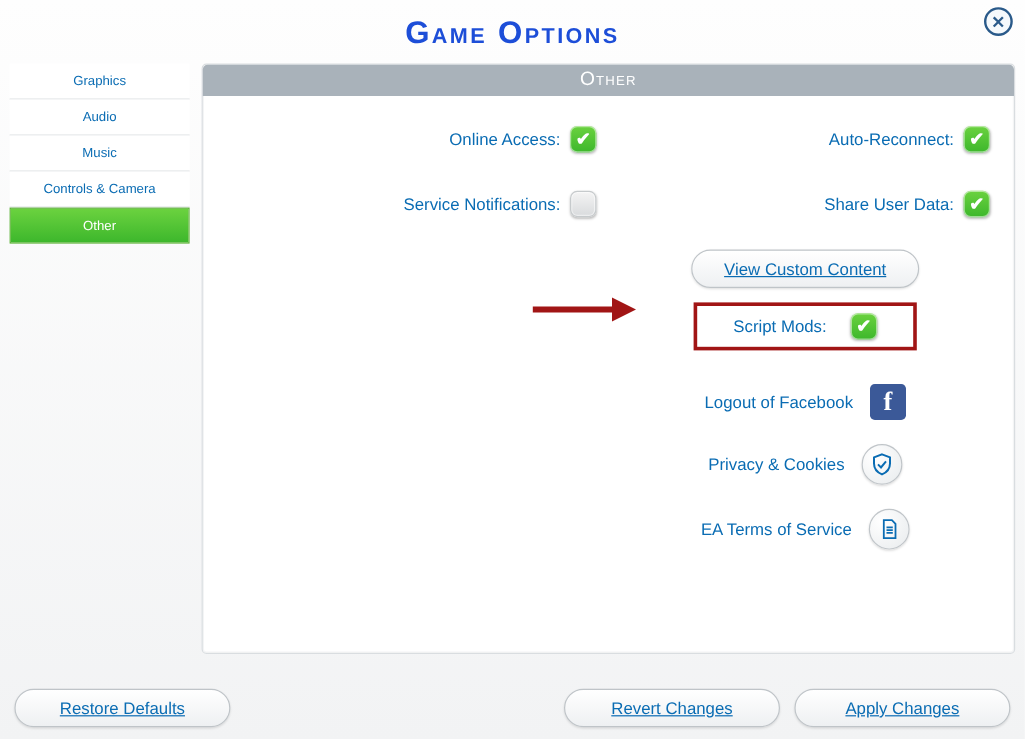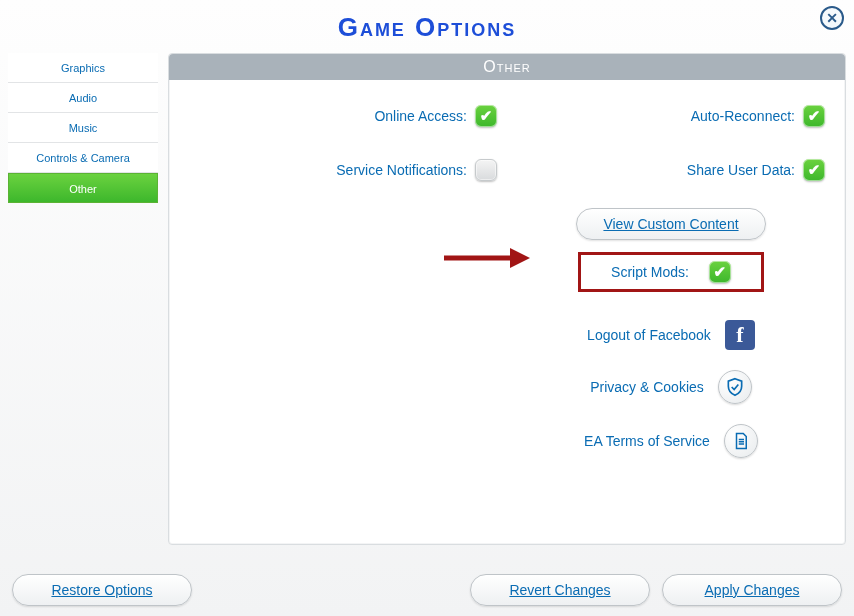--- a/index.html
+++ b/index.html
@@ -236,17 +236,17 @@
     </div>
   </div>
 </div>
 
 <svg class="arrow" width="90" height="24">
   <line x1="2" y1="12" x2="70" y2="12" stroke="#a11515" stroke-width="5"></line>
   <polygon points="68,2 88,12 68,22" fill="#a11515"></polygon>
 </svg>
 
 <div class="footer">
-  <button class="pill-btn">Restore Options</button>
+  <button class="pill-btn">Restore Defaults</button>
   <div class="spacer"></div>
   <button class="pill-btn">Revert Changes</button>
   <button class="pill-btn">Apply Changes</button>
 </div>
 
 </body></html>

